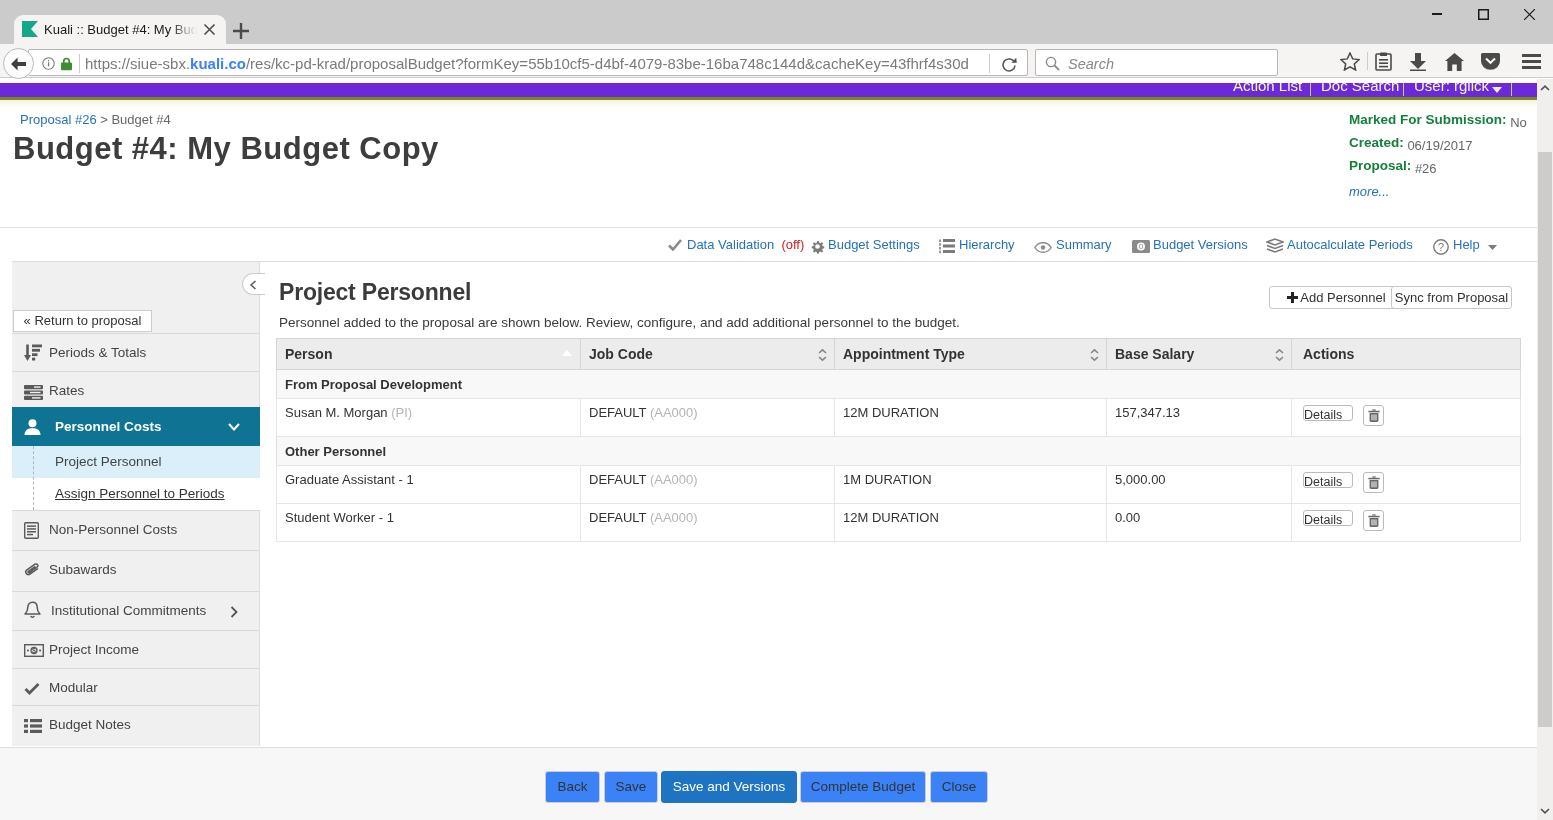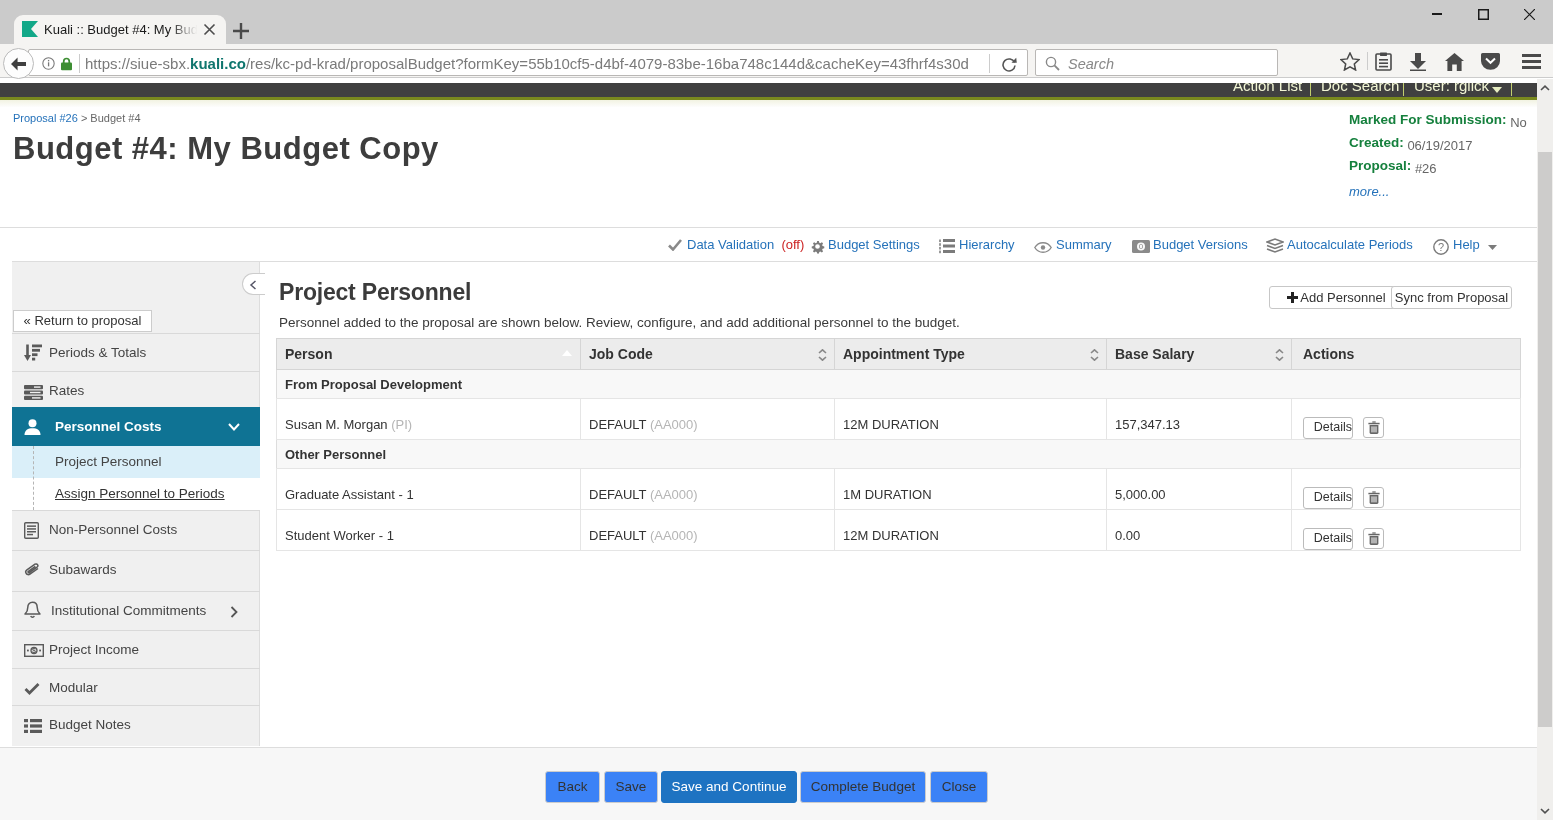--- a/index.html
+++ b/index.html
@@ -14,33 +14,33 @@
 #tabclose { position:absolute; top:8px; left:189px; width:13px; height:13px; }
 #newtab { position:absolute; top:23px; left:233px; }
 .winbtn { position:absolute; top:8px; color:#1a1a1a; }
 
 
 #navbar { position:absolute; top:44px; left:0; width:1553px; height:34px; background:#f5f4f2; border-bottom:1px solid #ccc; }
 #backbtn { position:absolute; top:4px; left:3px; width:31px; height:31px; border-radius:50%; background:#fdfdfd; border:1px solid #bbb; z-index:2; }
 #urlbar { position:absolute; top:5px; left:28px; width:1000px; height:27px; background:#fff; border:1px solid #b9b7b5; border-radius:2px; }
 #searchbox { position:absolute; top:5px; left:1035px; width:243px; height:27px; background:#fff; border:1px solid #b9b7b5; border-radius:2px; }
 .urltext { position:absolute; top:5px; left:56px; font-size:15px; color:#7a7a7a; white-space:nowrap; width:884px; overflow:hidden; }
-.urltext b { color:#0f766e; font-weight:600; }
+.urltext b { color:#3b82f6; font-weight:600; }
 
 
 #viewport { position:absolute; top:79px; left:0; width:1537px; height:741px; background:#fff; overflow:hidden; }
 
 
-#greenbar { position:absolute; top:4px; left:0; width:1537px; height:17px; background:#404040; border-bottom:3px solid #79891e; overflow:hidden; }
+#greenbar { position:absolute; top:4px; left:0; width:1537px; height:17px; background:#6d28d9; border-bottom:3px solid #79891e; overflow:hidden; }
 .gtxt { position:absolute; top:-6px; font-size:15px; color:#f2f6d5; white-space:nowrap; }
 .gsep { position:absolute; top:0; height:13px; width:1px; background:#c3cf70; }
 #greenshadow { position:absolute; top:21px; left:0; width:1537px; height:7px; background:linear-gradient(#f2f3e2, #fdfdfd); }
 
 
-#crumb { position:absolute; top:33px; left:13px; font-size:11px; color:#666; }
+#crumb { position:absolute; top:33px; left:20px; font-size:13px; color:#666; }
 #crumb a { color:#2572ba; text-decoration:none; }
 #h1 { position:absolute; top:52px; left:13px; font-size:31px; font-weight:bold; color:#3d3d3d; letter-spacing:0.5px; }
 
 
 #info { position:absolute; top:33px; left:1349px; width:180px; font-size:13px; color:#333; }
 .inforow { margin-bottom:8px; }
 .inforow b { font-size:13.5px; color:#15803d; }
 .inforow span { color:#666; position:relative; top:3px; }
 #morelink { color:#2572ba; font-style:italic; }
 
@@ -68,25 +68,25 @@
 #h2 { position:absolute; top:200px; left:279px; font-size:23px; font-weight:bold; color:#3b3b3b; letter-spacing:-0.2px; }
 #desc { position:absolute; top:236px; left:279px; font-size:13.5px; color:#3a3a3a; }
 .topbtn { position:absolute; top:207px; height:23px; background:#fff; border:1px solid #c7c7c7; border-radius:3px; font-size:13px; color:#333; text-align:center; line-height:21px; }
 
 
 #ptable { position:absolute; top:259px; left:276px; width:1245px; }
 table { border-collapse:collapse; width:1245px; font-size:13px; color:#333; }
 th.act, td.act { padding-left:11px; } th { background:#ececec; border:1px solid #d5d5d5; text-align:left; font-size:14px; height:31px; padding:0 8px; position:relative; }
 td { border:1px solid #e5e5e5; padding:0 8px; }
 tr.grp td { font-weight:bold; height:29px; border-left:1px solid #ddd; border-right:1px solid #ddd; background:#f8f8f8; }
-tr.data td { height:38px; vertical-align:top; padding-top:18px; }
+tr.data td { height:38px; vertical-align:top; padding-top:6px; }
 .mut { color:#b5b5b5; }
 .sortup { position:absolute; right:8px; top:11px; width:0; height:0; border-left:5px solid transparent; border-right:5px solid transparent; border-bottom:6px solid #fff; }
 .sortboth { position:absolute; right:7px; top:10px; }
-.detbtn { display:inline-block; width:50px; height:22px; background:#fff; border:1px solid #bbb; border-radius:3px; text-align:right; line-height:19px; font-size:12.5px; color:#333; vertical-align:top; position:relative; top:0px; }
+.detbtn { display:inline-block; width:50px; height:16px; background:#fff; border:1px solid #bbb; border-radius:3px; text-align:left; line-height:19px; font-size:12.5px; color:#333; vertical-align:top; position:relative; top:0px; }
 .trashbtn { display:inline-block; width:21px; height:21px; background:#fff; border:1px solid #bbb; border-radius:3px; text-align:center; vertical-align:top; margin-left:10px; position:relative; top:0px; }
 
 
 #footer { position:absolute; top:668px; left:0; width:1537px; height:73px; background:#f7f7f7; border-top:1px solid #ddd; }
 .fbtn { position:absolute; top:23px; height:32px; background:#3b82f6; border:1px solid #ccc; border-radius:3px; font-size:13.5px; color:#333; text-align:center; line-height:30px; }
 #fblue { background:#1e73c2; border-color:#1e73c2; color:#fff; }
 
 
 #vscroll { position:absolute; top:79px; right:0; width:16px; height:741px; background:#f0efed; }
 #vthumb { position:absolute; top:73px; left:1px; width:14px; height:575px; background:#cdcccb; }
@@ -435,21 +435,21 @@
                   </g>
                 </svg></span></td>
         </tr>
       </tbody>
       </table>
     </div>
 
     <div id="footer">
       <div class="fbtn" style="left:545px;width:55px">Back</div>
       <div class="fbtn" style="left:604px;width:54px">Save</div>
-      <div class="fbtn" id="fblue" style="left:661px;width:136px">Save and Continue</div>
+      <div class="fbtn" id="fblue" style="left:661px;width:136px">Save and Versions</div>
       <div class="fbtn" style="left:800px;width:126px">Complete Budget</div>
       <div class="fbtn" style="left:930px;width:58px">Close</div>
     </div>
   </div>
 
   <div id="vscroll">
     <svg style="position:absolute;top:6px;left:3px" width="10" height="6" viewBox="0 0 10 6">
       <path d="M1 5 L5 1.2 L9 5" fill="none" stroke="#505050" stroke-width="1.6"></path>
     </svg>
     <div id="vthumb"></div>

